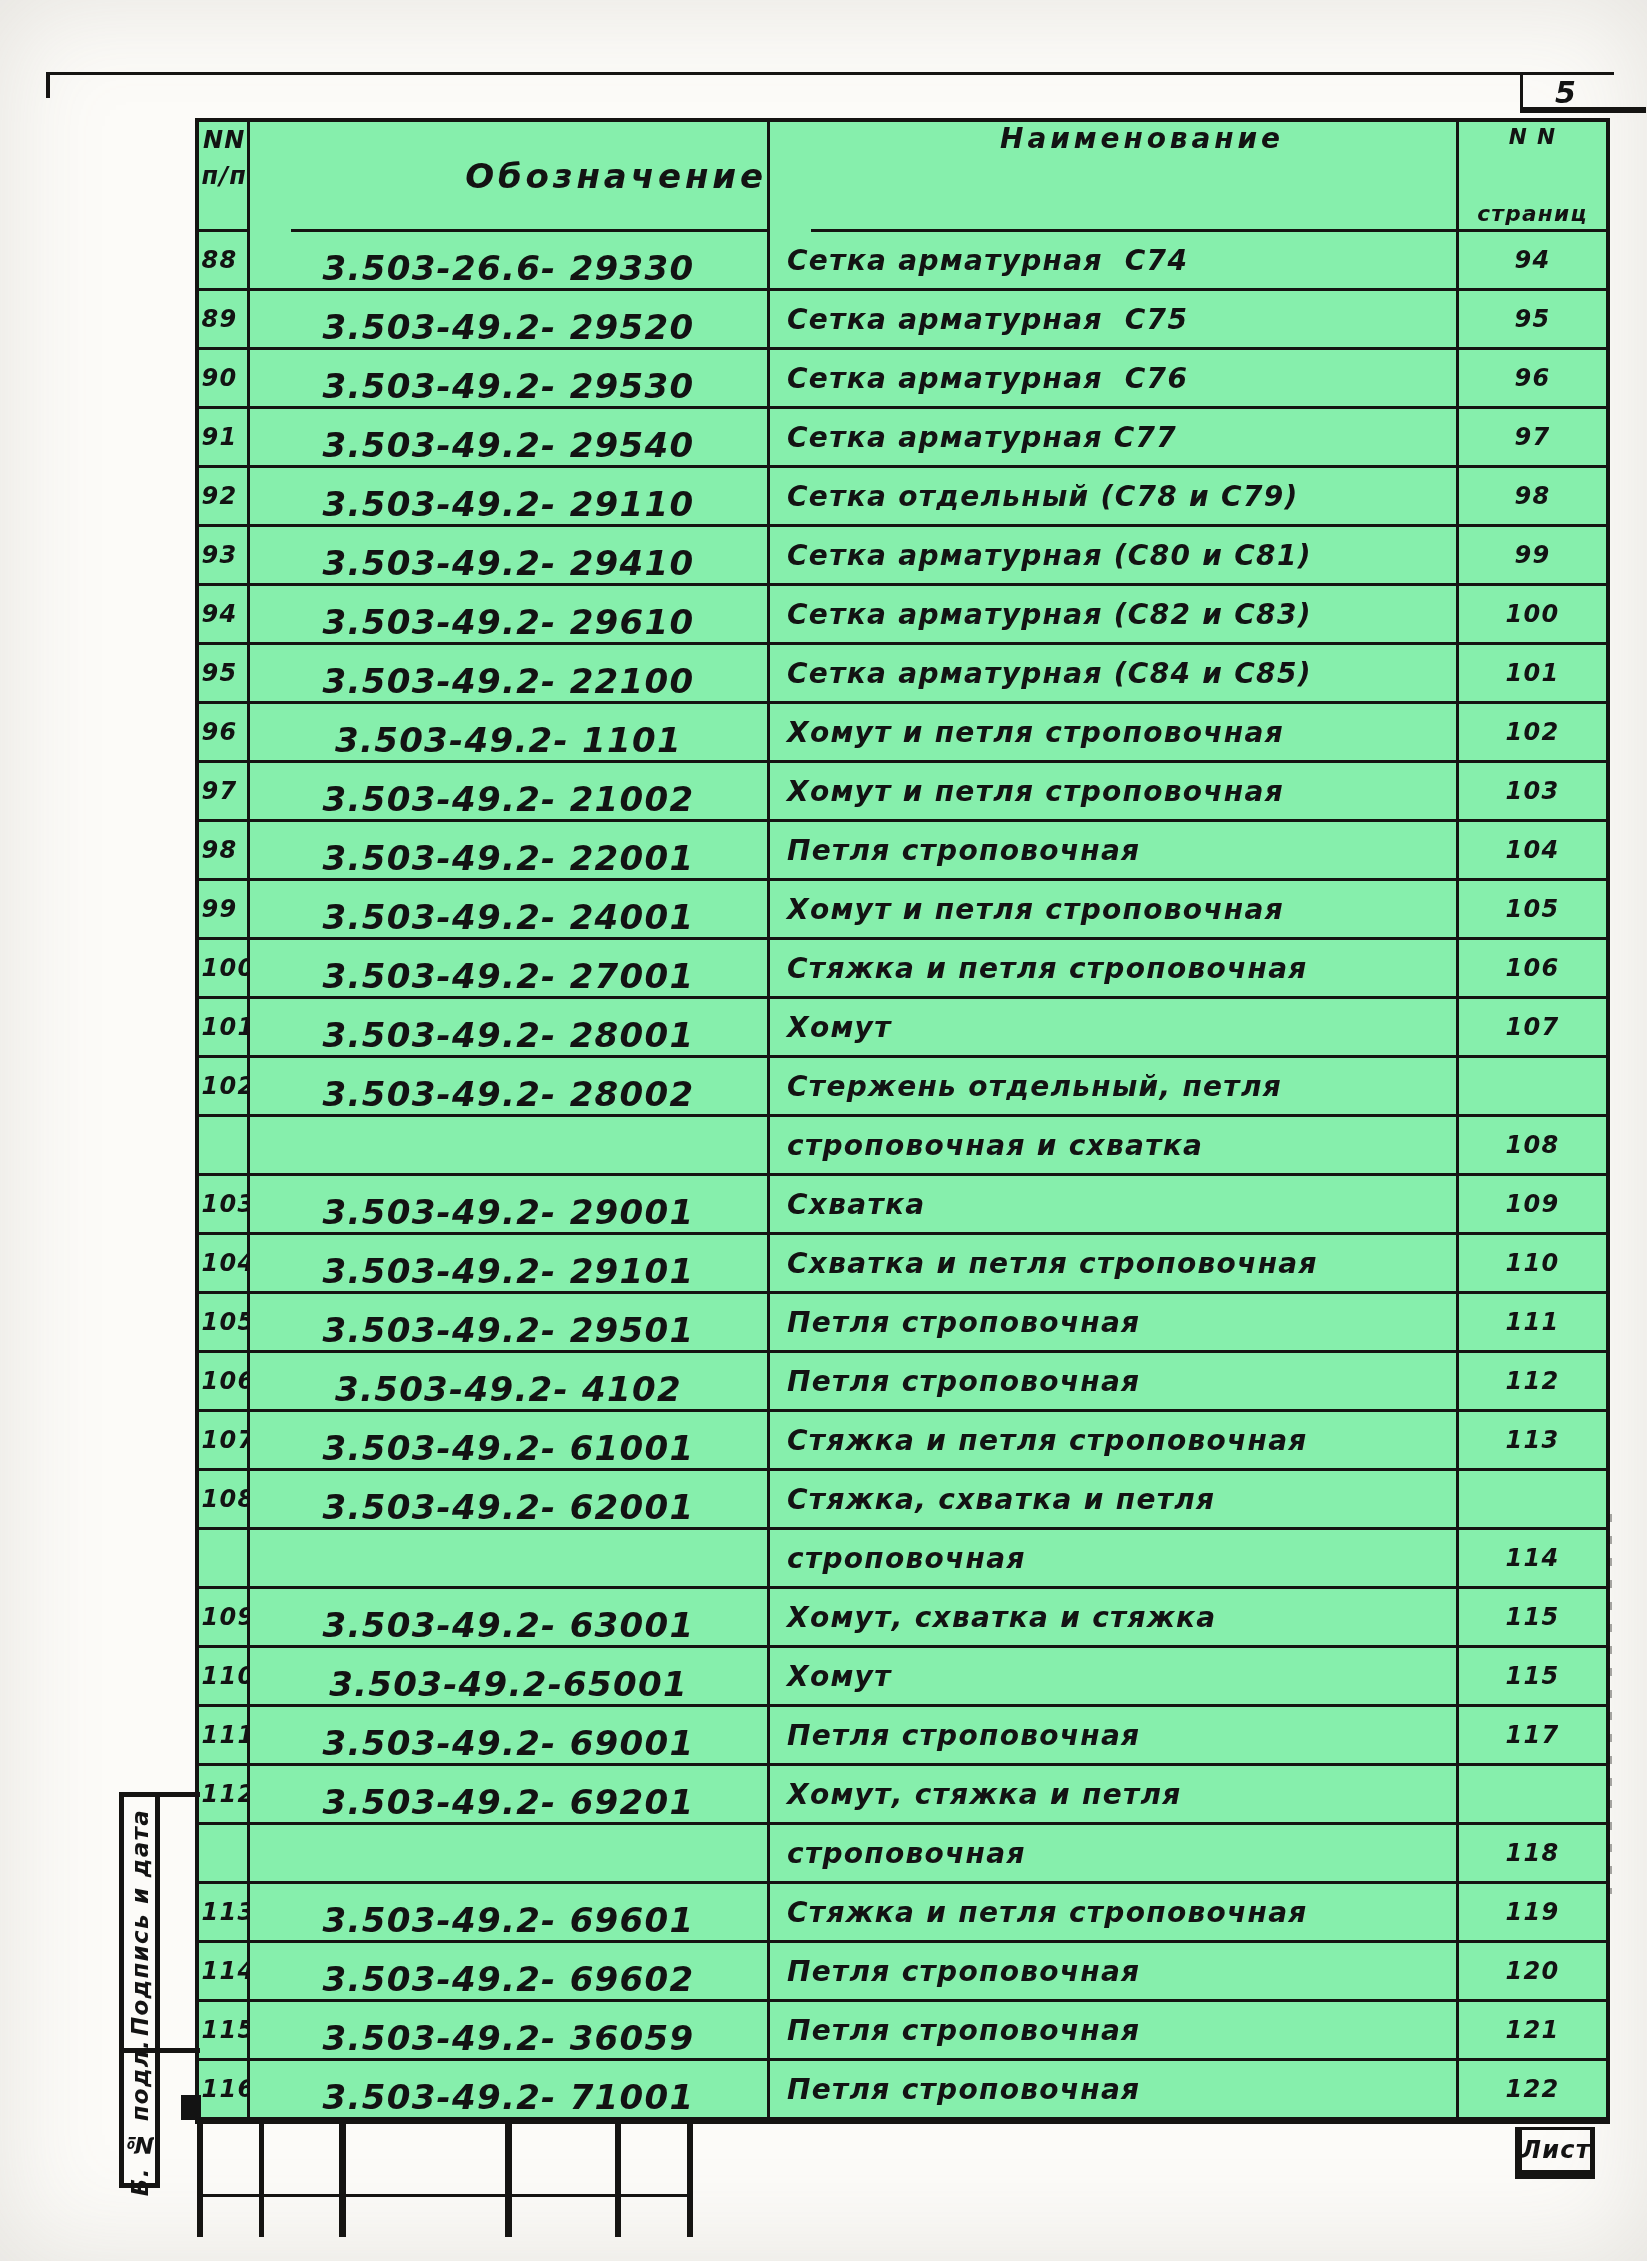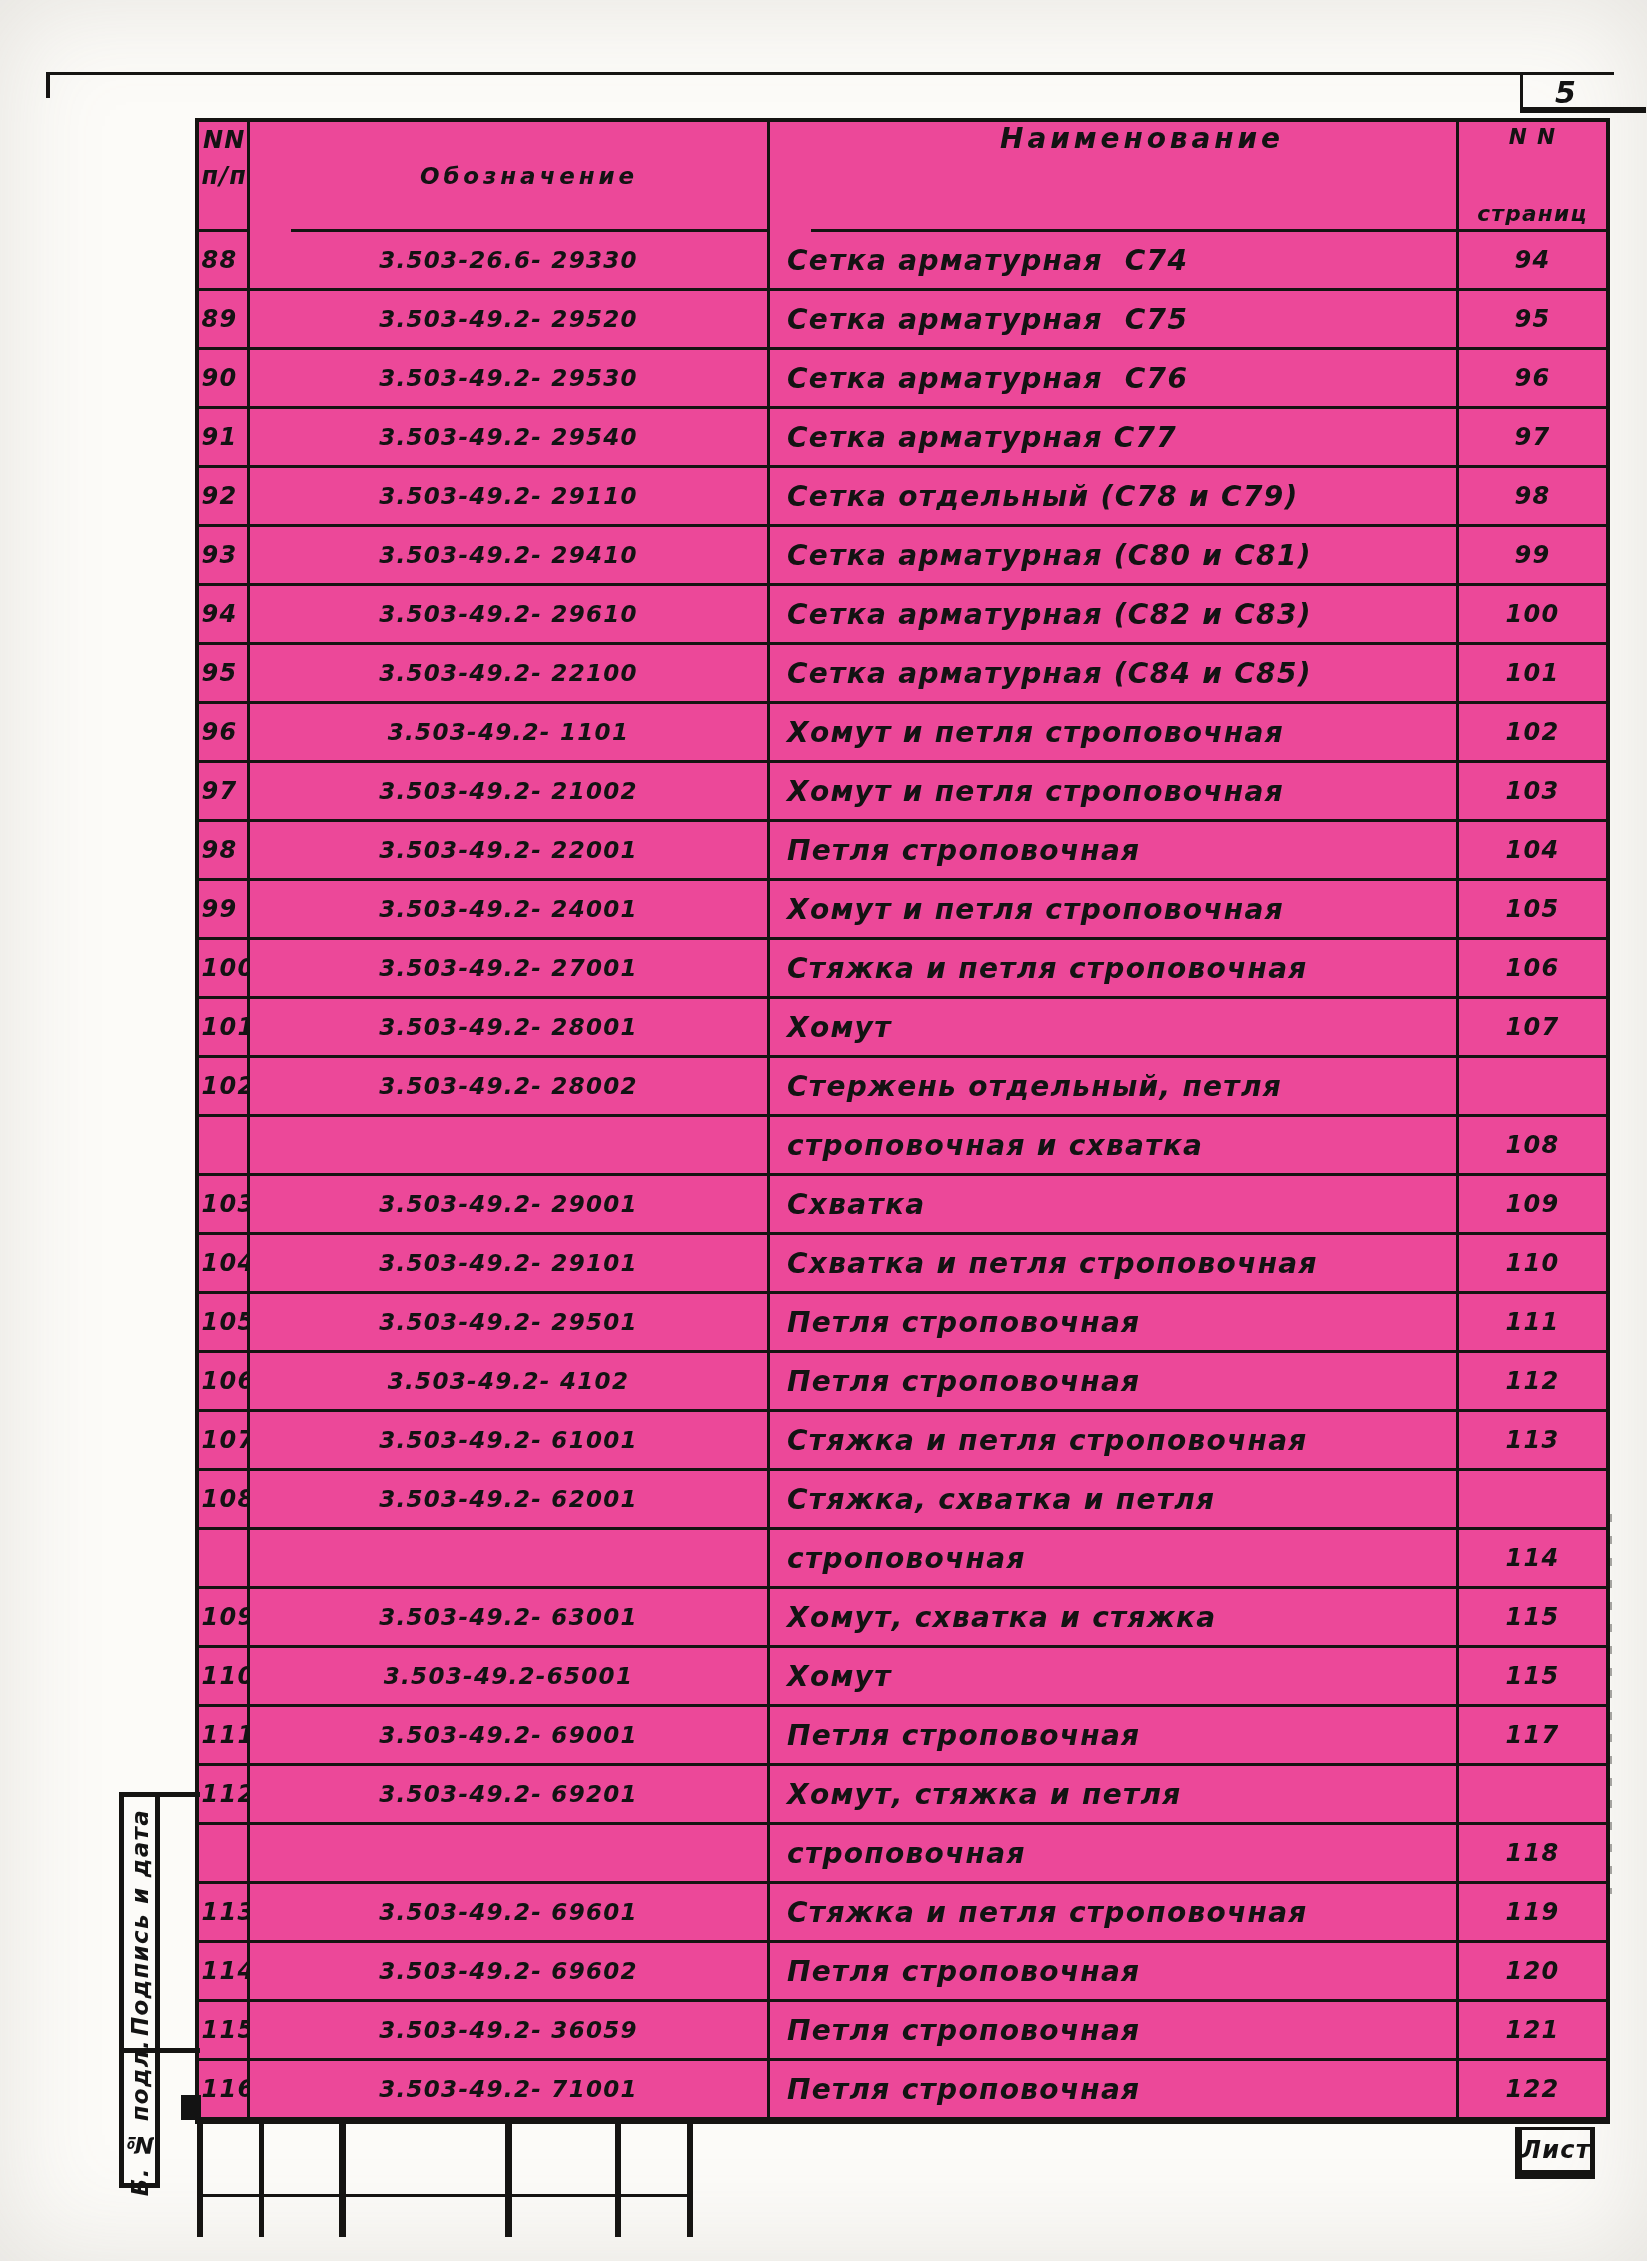--- a/index.html
+++ b/index.html
@@ -23,30 +23,30 @@
   .pagenum-underline { left:1520px; top:107px; width:126px; height:5.9px; }
 
   
   #grid {
     position:absolute; left:195px; top:118px;
     display:grid;
     grid-template-columns:51px 520px 689px 147px;
     grid-template-rows:110px;
     grid-auto-rows:59px;
     border:4.6px solid #151412;
-    background:#ec4899;
+    background:#86efac;
   }
   .c { border-right:3.9px solid #151412; border-bottom:3.3px solid #151412;
        display:flex; align-items:center; overflow:hidden; }
   .c-pages { border-right:none;gap:44px; }
   .h { flex-direction:column; justify-content:center; text-align:center; }
   .h-small { font-size:21.6px; line-height:1.5; }
   .h-big   { font-size:30px; letter-spacing:3.9px;margin-left:41px; }
   .c-num  { justify-content:flex-start; padding-left:2.6px; font-size:24px; }
-  .c-code { justify-content:center; font-size:23px; }
+  .c-code { justify-content:center; font-size:34px;align-items:flex-end; }
   .c-name { justify-content:flex-start; padding-left:17px; font-size:28px; }
   .c-page { justify-content:center; font-size:24px; }
 
   
   .side-box {
     position:absolute; left:119px; width:41px;
     border:5.2px solid #151412; box-sizing:border-box;
     display:flex; align-items:center; justify-content:center;
     background:#fcfbf8;
   }

